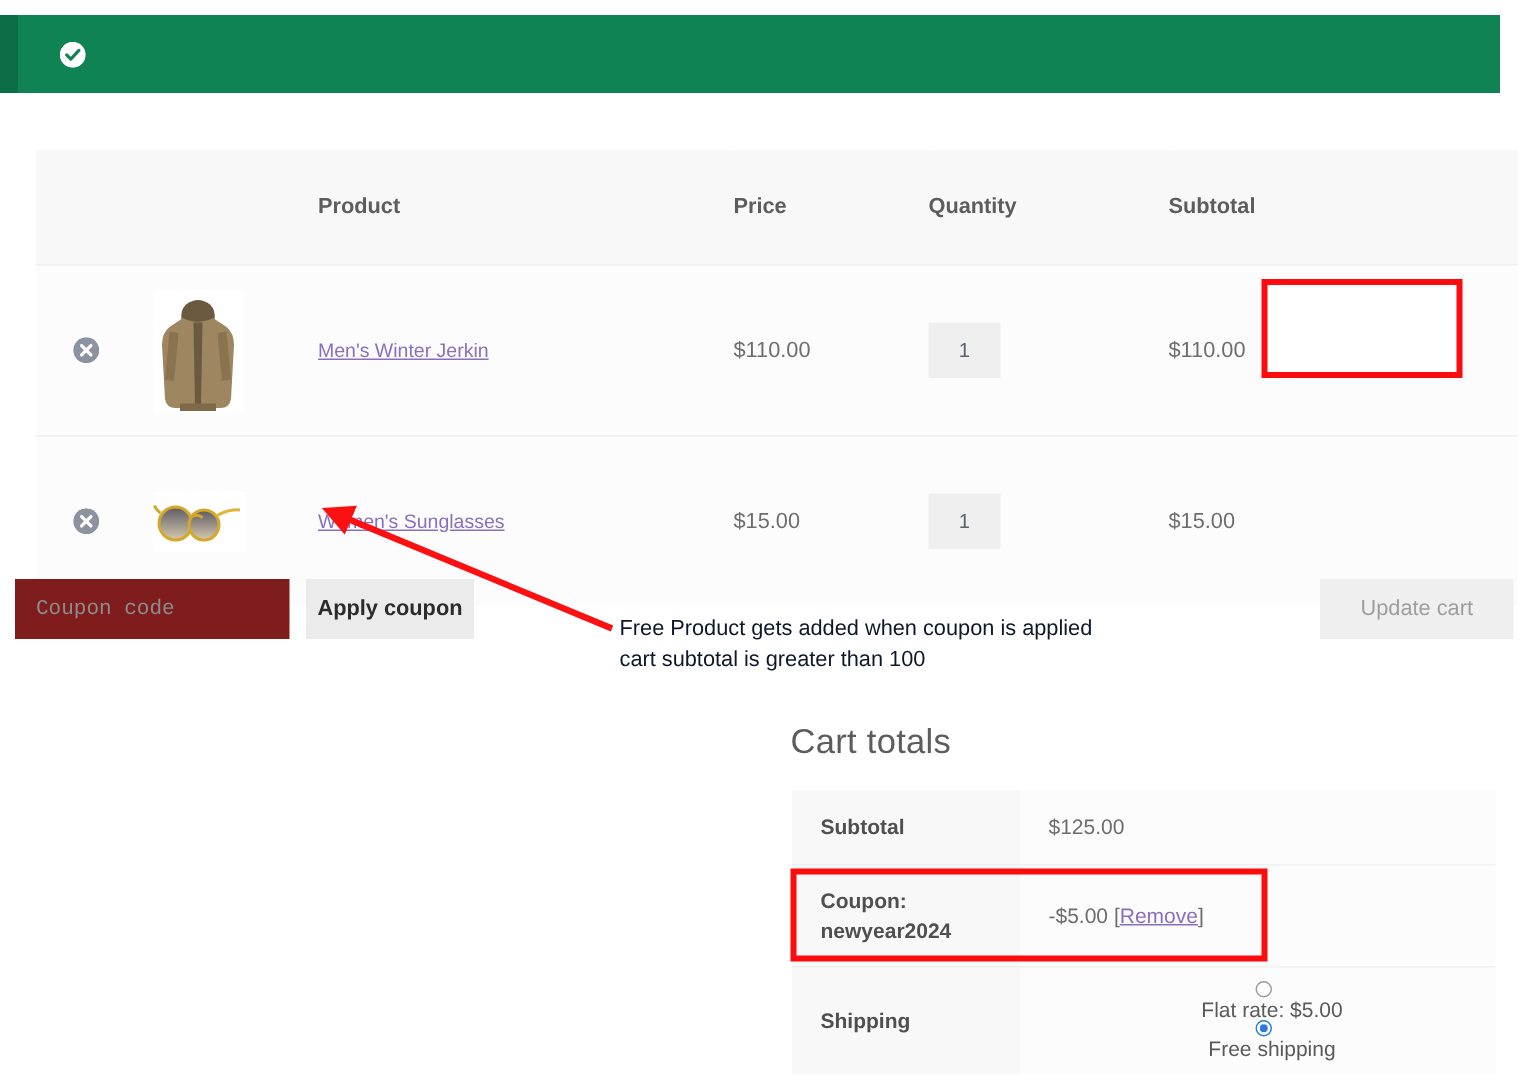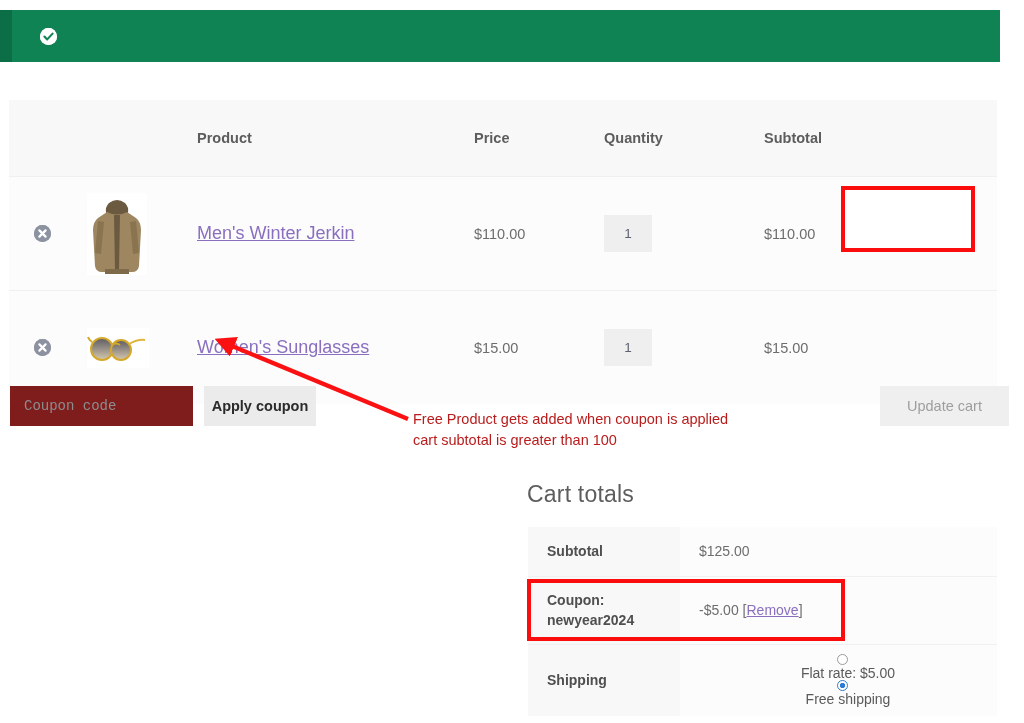--- a/index.html
+++ b/index.html
@@ -45,21 +45,21 @@
   .notice-icon svg { display: block; }
   .notice-text {
     color: #ffffff;
     font-size: 14.5px;
     letter-spacing: .1px;
   }
 
   
   .cart-table {
     position: absolute;
-    left: 9px;
+    left: 24px;
     top: 100px;
     width: 988px;
     border-collapse: collapse;
     table-layout: fixed;
   }
   .cart-table th,
   .cart-table td {
     text-align: left;
     font-weight: normal;
     padding: 0;
@@ -103,21 +103,21 @@
 
   .thumb {
     width: 60px;
     height: 82px;
     display: block;
   }
   .thumb-sg { width: 62px; height: 40px; }
 
   .prod-link {
     color: #8a6fbf;
-    font-size: 18px;
+    font-size: 13px;
     text-decoration: underline;
     cursor: pointer;
   }
   .price-cell { font-size: 14.5px; color: #6d6d6d; }
 
   .qty-box {
     width: 48px;
     height: 37px;
     background: #efefef;
     display: flex;
@@ -271,21 +271,21 @@
     background: transparent;
     pointer-events: none;
   }
   #hl-subtotal { left: 841px; top: 186px; width: 134px; height: 66px; background:#ffffff; }
   #hl-coupon   { left: 527px; top: 579px; width: 318px; height: 62px; }
 
   .annot-text {
     position: absolute;
     left: 413px;
     top: 409px;
-    color: #b91c1c;
+    color: #0f172a;
     font-size: 14.5px;
     line-height: 1.45;
     white-space: pre-line;
   }
   #annot-arrow {
     position: absolute;
     left: 0; top: 0;
     width: 1024px; height: 723px;
     pointer-events: none;
   }

